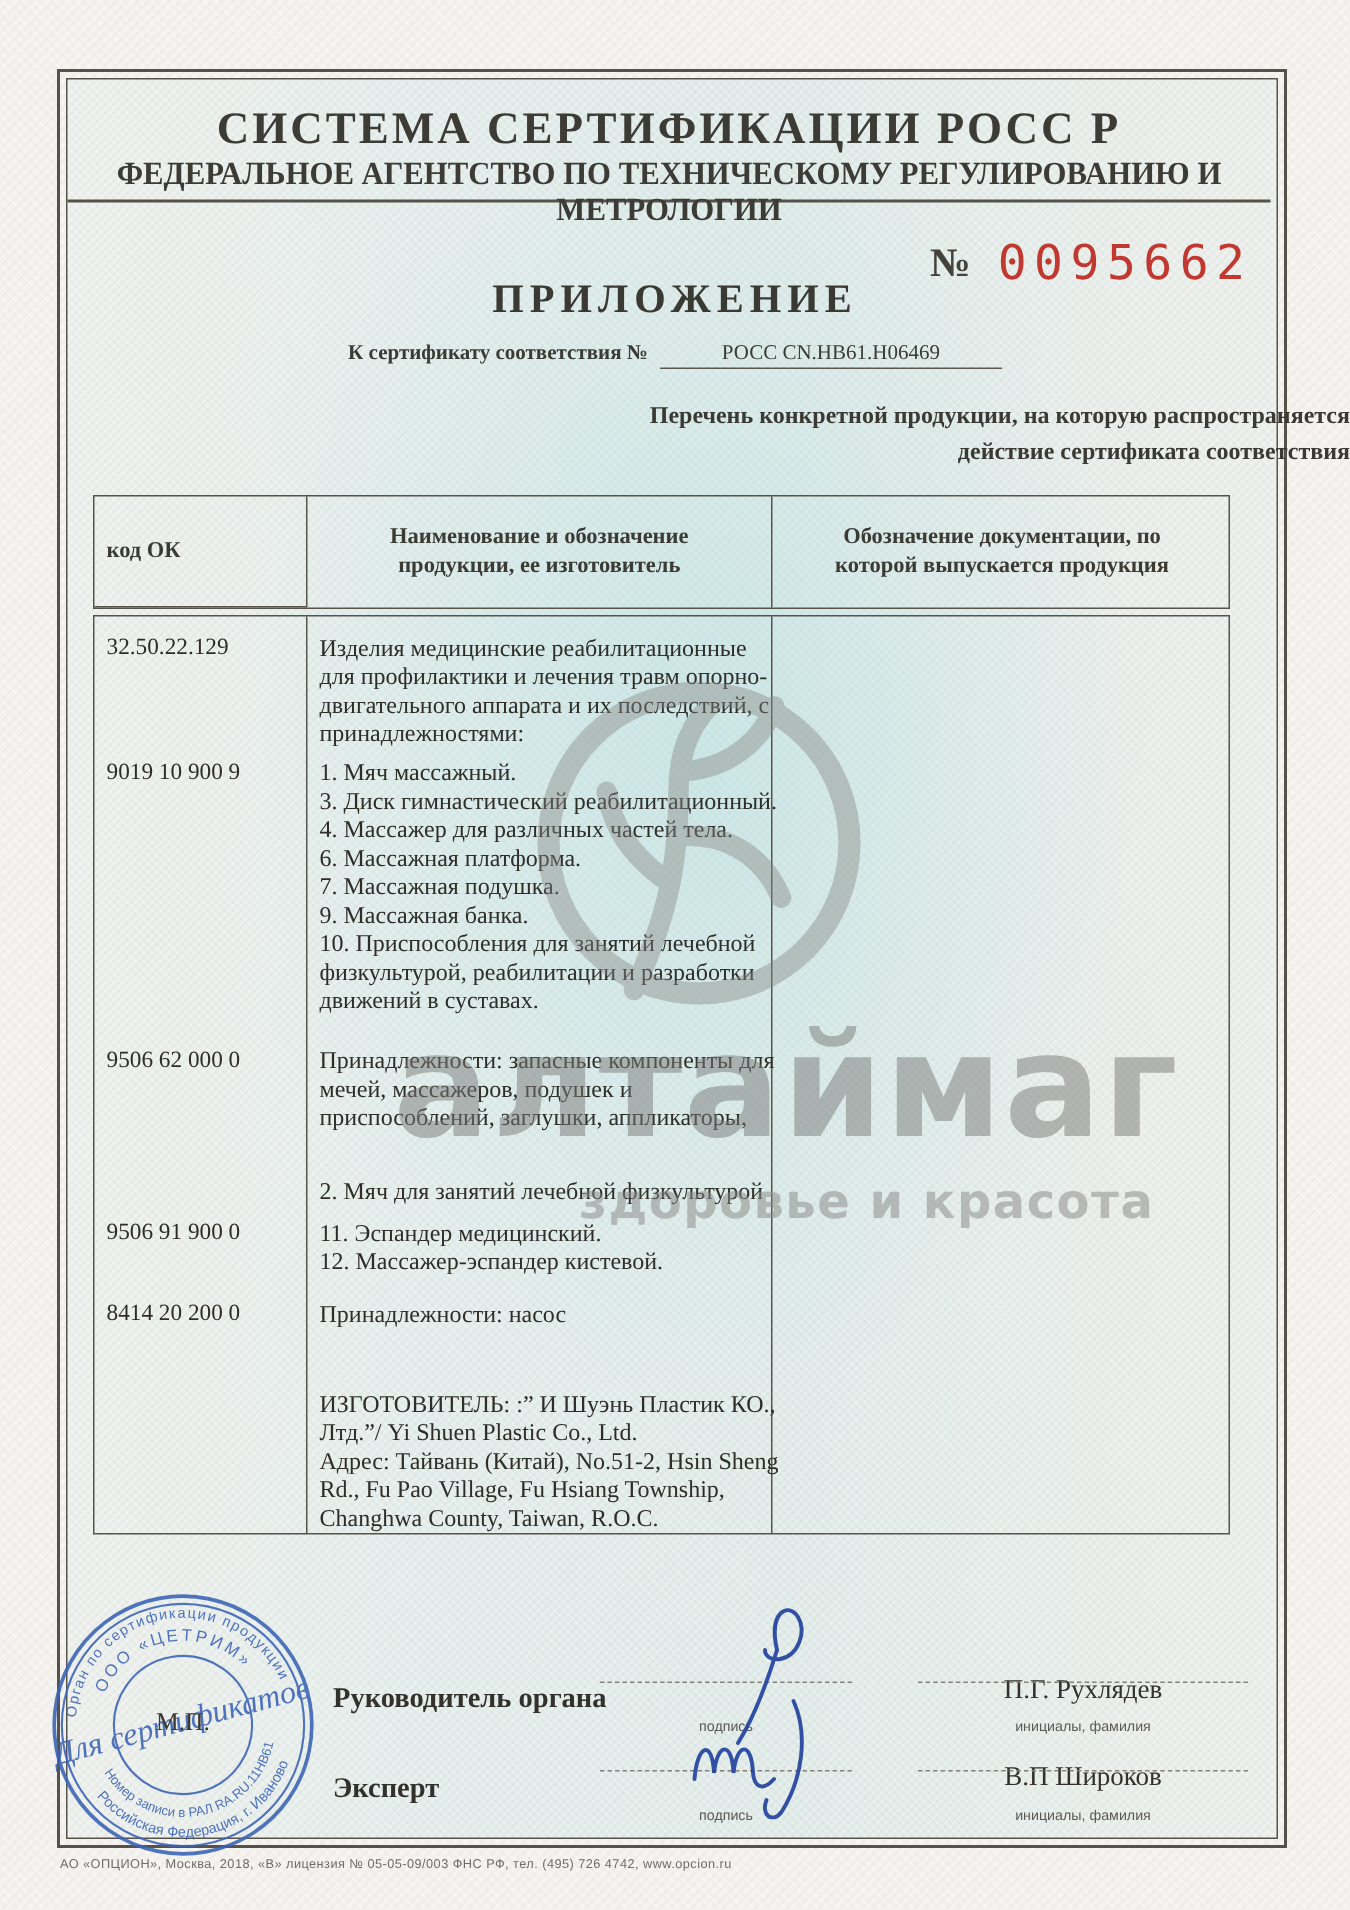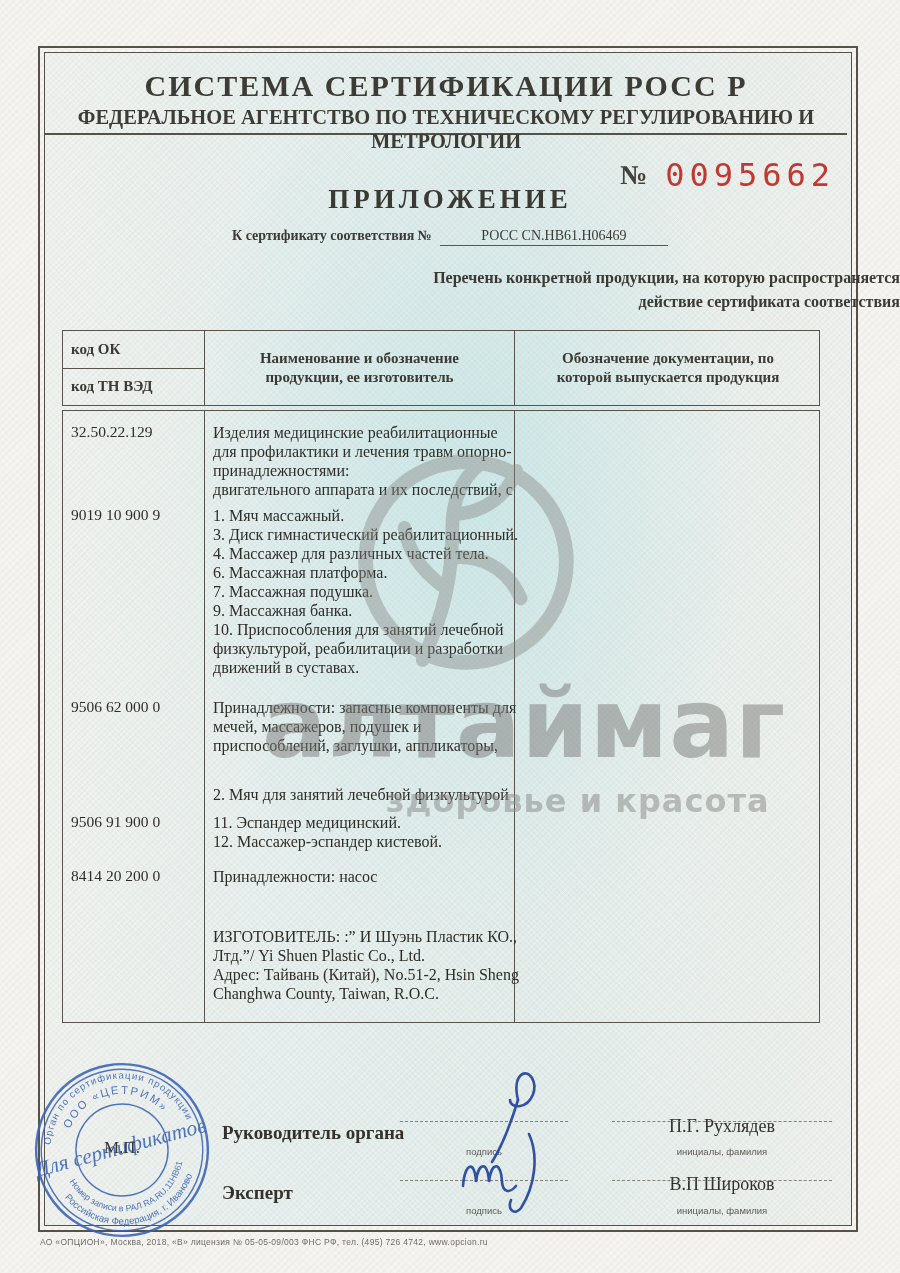--- a/index.html
+++ b/index.html
@@ -87,40 +87,39 @@
   </div>
 
   <div class="scope">
     <div>Перечень конкретной продукции,  на которую распространяется</div>
     <div>действие сертификата соответствия</div>
   </div>
 
   <div class="tbl-head">
     <div class="hc codes">
       <div class="sub top">код ОК</div>
-      <div class="sub">код ТН ВЭД</div>
     </div>
     <div class="hc center mid">Наименование и обозначение продукции, ее изготовитель</div>
     <div class="hc center">Обозначение документации, по которой выпускается продукция</div>
   </div>
 
   <div class="tbl-body">
     <div class="bc codes">
       <div class="code-item" style="top:12px">32.50.22.129</div>
       <div class="code-item" style="top:95px">9019 10 900 9</div>
       <div class="code-item" style="top:287px">9506 62 000 0</div>
       <div class="code-item" style="top:402px">9506 91 900 0</div>
       <div class="code-item" style="top:456px">8414 20 200 0</div>
     </div>
     <div class="bc mid">
       <div class="tblock" style="top:12px">
         <div>Изделия медицинские реабилитационные</div>
         <div>для профилактики и лечения травм опорно-</div>
+        <div>двигательного аппарата и их последствий, с</div>
         <div>принадлежностями:</div>
-        <div>двигательного аппарата и их последствий, с</div>
       </div>
       <div class="tblock" style="top:95px">
         <div>1. Мяч массажный.</div>
         <div>3. Диск гимнастический реабилитационный.</div>
         <div>4. Массажер  для различных частей тела.</div>
         <div>6. Массажная платформа.</div>
         <div>7. Массажная подушка.</div>
         <div>9. Массажная банка.</div>
         <div>10. Приспособления для занятий лечебной</div>
         <div>физкультурой, реабилитации и разработки</div>
@@ -138,20 +137,21 @@
         <div>11. Эспандер медицинский.</div>
         <div>12. Массажер-эспандер кистевой.</div>
       </div>
       <div class="tblock" style="top:456px">
         <div>Принадлежности: насос</div>
       </div>
       <div class="tblock" style="top:516px">
         <div>ИЗГОТОВИТЕЛЬ: :” И Шуэнь Пластик КО.,</div>
         <div>Лтд.”/ Yi Shuen Plastic Co., Ltd.</div>
         <div>Адрес: Тайвань (Китай), No.51-2, Hsin Sheng</div>
+        <div>Rd., Fu Pao Village, Fu  Hsiang Township,</div>
         <div>Changhwa County, Taiwan, R.O.C.</div>
       </div>
     </div>
     <div class="bc"></div>
   </div>
 
   <svg class="wm wm-logo" viewBox="0 0 200 200">
     <g fill="none" stroke="#878783" stroke-linecap="round">
       <circle cx="100" cy="100" r="88" stroke-width="13"></circle>
       <g stroke-width="12">

